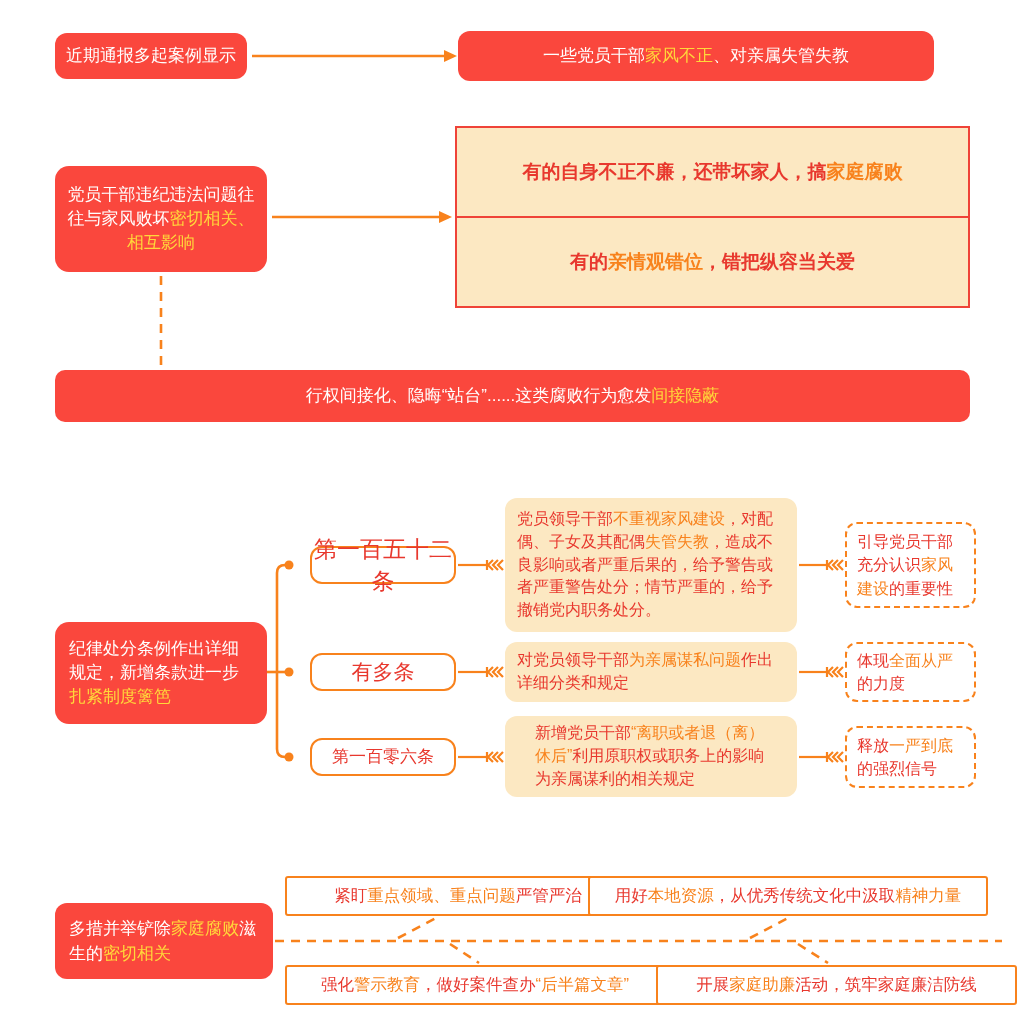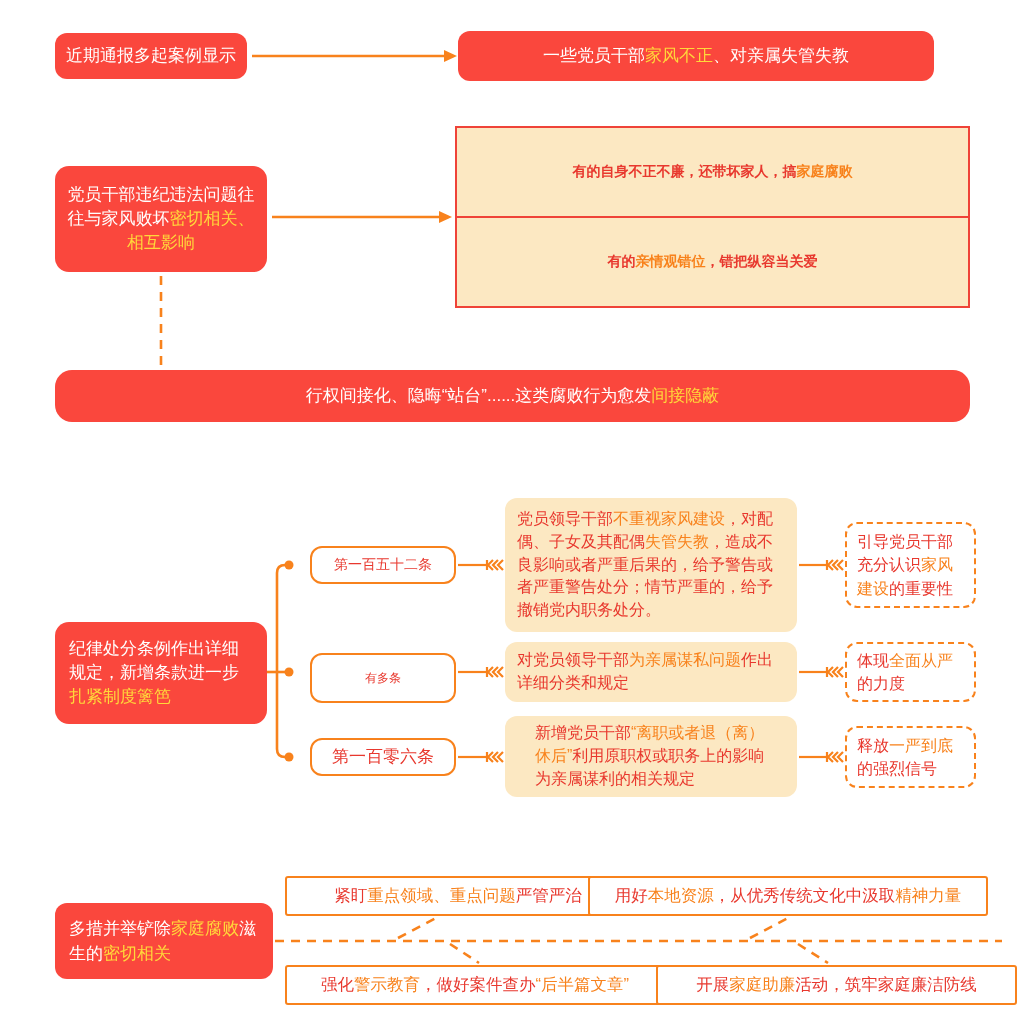--- a/index.html
+++ b/index.html
@@ -107,41 +107,41 @@
     <div class="txt"><span class="seg-w">近期通报多起案例显示</span></div>
   </div>
   <div class="abs box-red center" style="left:458px;top:31px;width:476px;height:50px;font-size:17px;padding:0 10px">
     <div class="txt"><span class="seg-w">一些党员干部</span><span class="seg-y">家风不正</span><span class="seg-w">、对亲属失管失教</span></div>
   </div>
 
   <div class="abs box-red center" style="left:55px;top:166px;width:212px;height:106px;font-size:17px;padding:4px 10px;border-radius:14px">
     <div class="txt"><span class="seg-w">党员干部违纪违法问题往往与家风败坏</span><span class="seg-y">密切相关、相互影响</span></div>
   </div>
 
-  <div class="group" style="left:455px;top:126px;width:515px;height:182px;font-size:14px">
+  <div class="group" style="left:455px;top:126px;width:515px;height:182px;font-size:19px">
     <div class="group-row">
       <div class="txt"><span class="seg-r">有的自身不正不廉，还带坏家人，搞</span><span class="seg-o">家庭腐败</span></div>
     </div>
     <div class="group-row">
       <div class="txt"><span class="seg-r">有的</span><span class="seg-o">亲情观错位</span><span class="seg-r">，错把纵容当关爱</span></div>
     </div>
   </div>
 
-  <div class="abs box-red center" style="left:55px;top:370px;width:915px;height:52px;font-size:17px;border-radius:17px">
+  <div class="abs box-red center" style="left:55px;top:370px;width:915px;height:52px;font-size:17px;border-radius:10px">
     <div class="txt"><span class="seg-w">行权间接化、隐晦“站台”......这类腐败行为愈发</span><span class="seg-y">间接隐蔽</span></div>
   </div>
 
   <div class="abs box-red leftal" style="left:55px;top:622px;width:212px;height:102px;font-size:17px;padding:0 14px;border-radius:14px">
     <div class="txt"><span class="seg-w">纪律处分条例作出详细规定，新增条款进一步</span><span class="seg-y">扎紧制度篱笆</span></div>
   </div>
 
-  <div class="abs pill center" style="left:310px;top:546px;width:146px;height:38px;font-size:14px">
+  <div class="abs pill center" style="left:310px;top:546px;width:146px;height:38px;font-size:23px">
     <div class="txt">第一百五十二条</div>
   </div>
-  <div class="abs pill center" style="left:310px;top:653px;width:146px;height:50px;font-size:12px">
+  <div class="abs pill center" style="left:310px;top:653px;width:146px;height:38px;font-size:21px">
     <div class="txt">有多条</div>
   </div>
   <div class="abs pill center" style="left:310px;top:738px;width:146px;height:38px;font-size:17px">
     <div class="txt">第一百零六条</div>
   </div>
 
   <div class="abs cream leftal" style="left:505px;top:498px;width:292px;height:134px;font-size:16px;padding:6px 12px">
     <div class="txt" style="line-height:1.42"><span class="seg-r">党员领导干部</span><span class="seg-o">不重视家风建设</span><span class="seg-r">，对配偶、子女及其配偶</span><span class="seg-o">失管失教</span><span class="seg-r">，造成不良影响或者严重后果的，给予警告或者严重警告处分；情节严重的，给予撤销党内职务处分。</span></div>
   </div>
   <div class="abs cream leftal" style="left:505px;top:642px;width:292px;height:60px;font-size:16px;padding:6px 12px">

